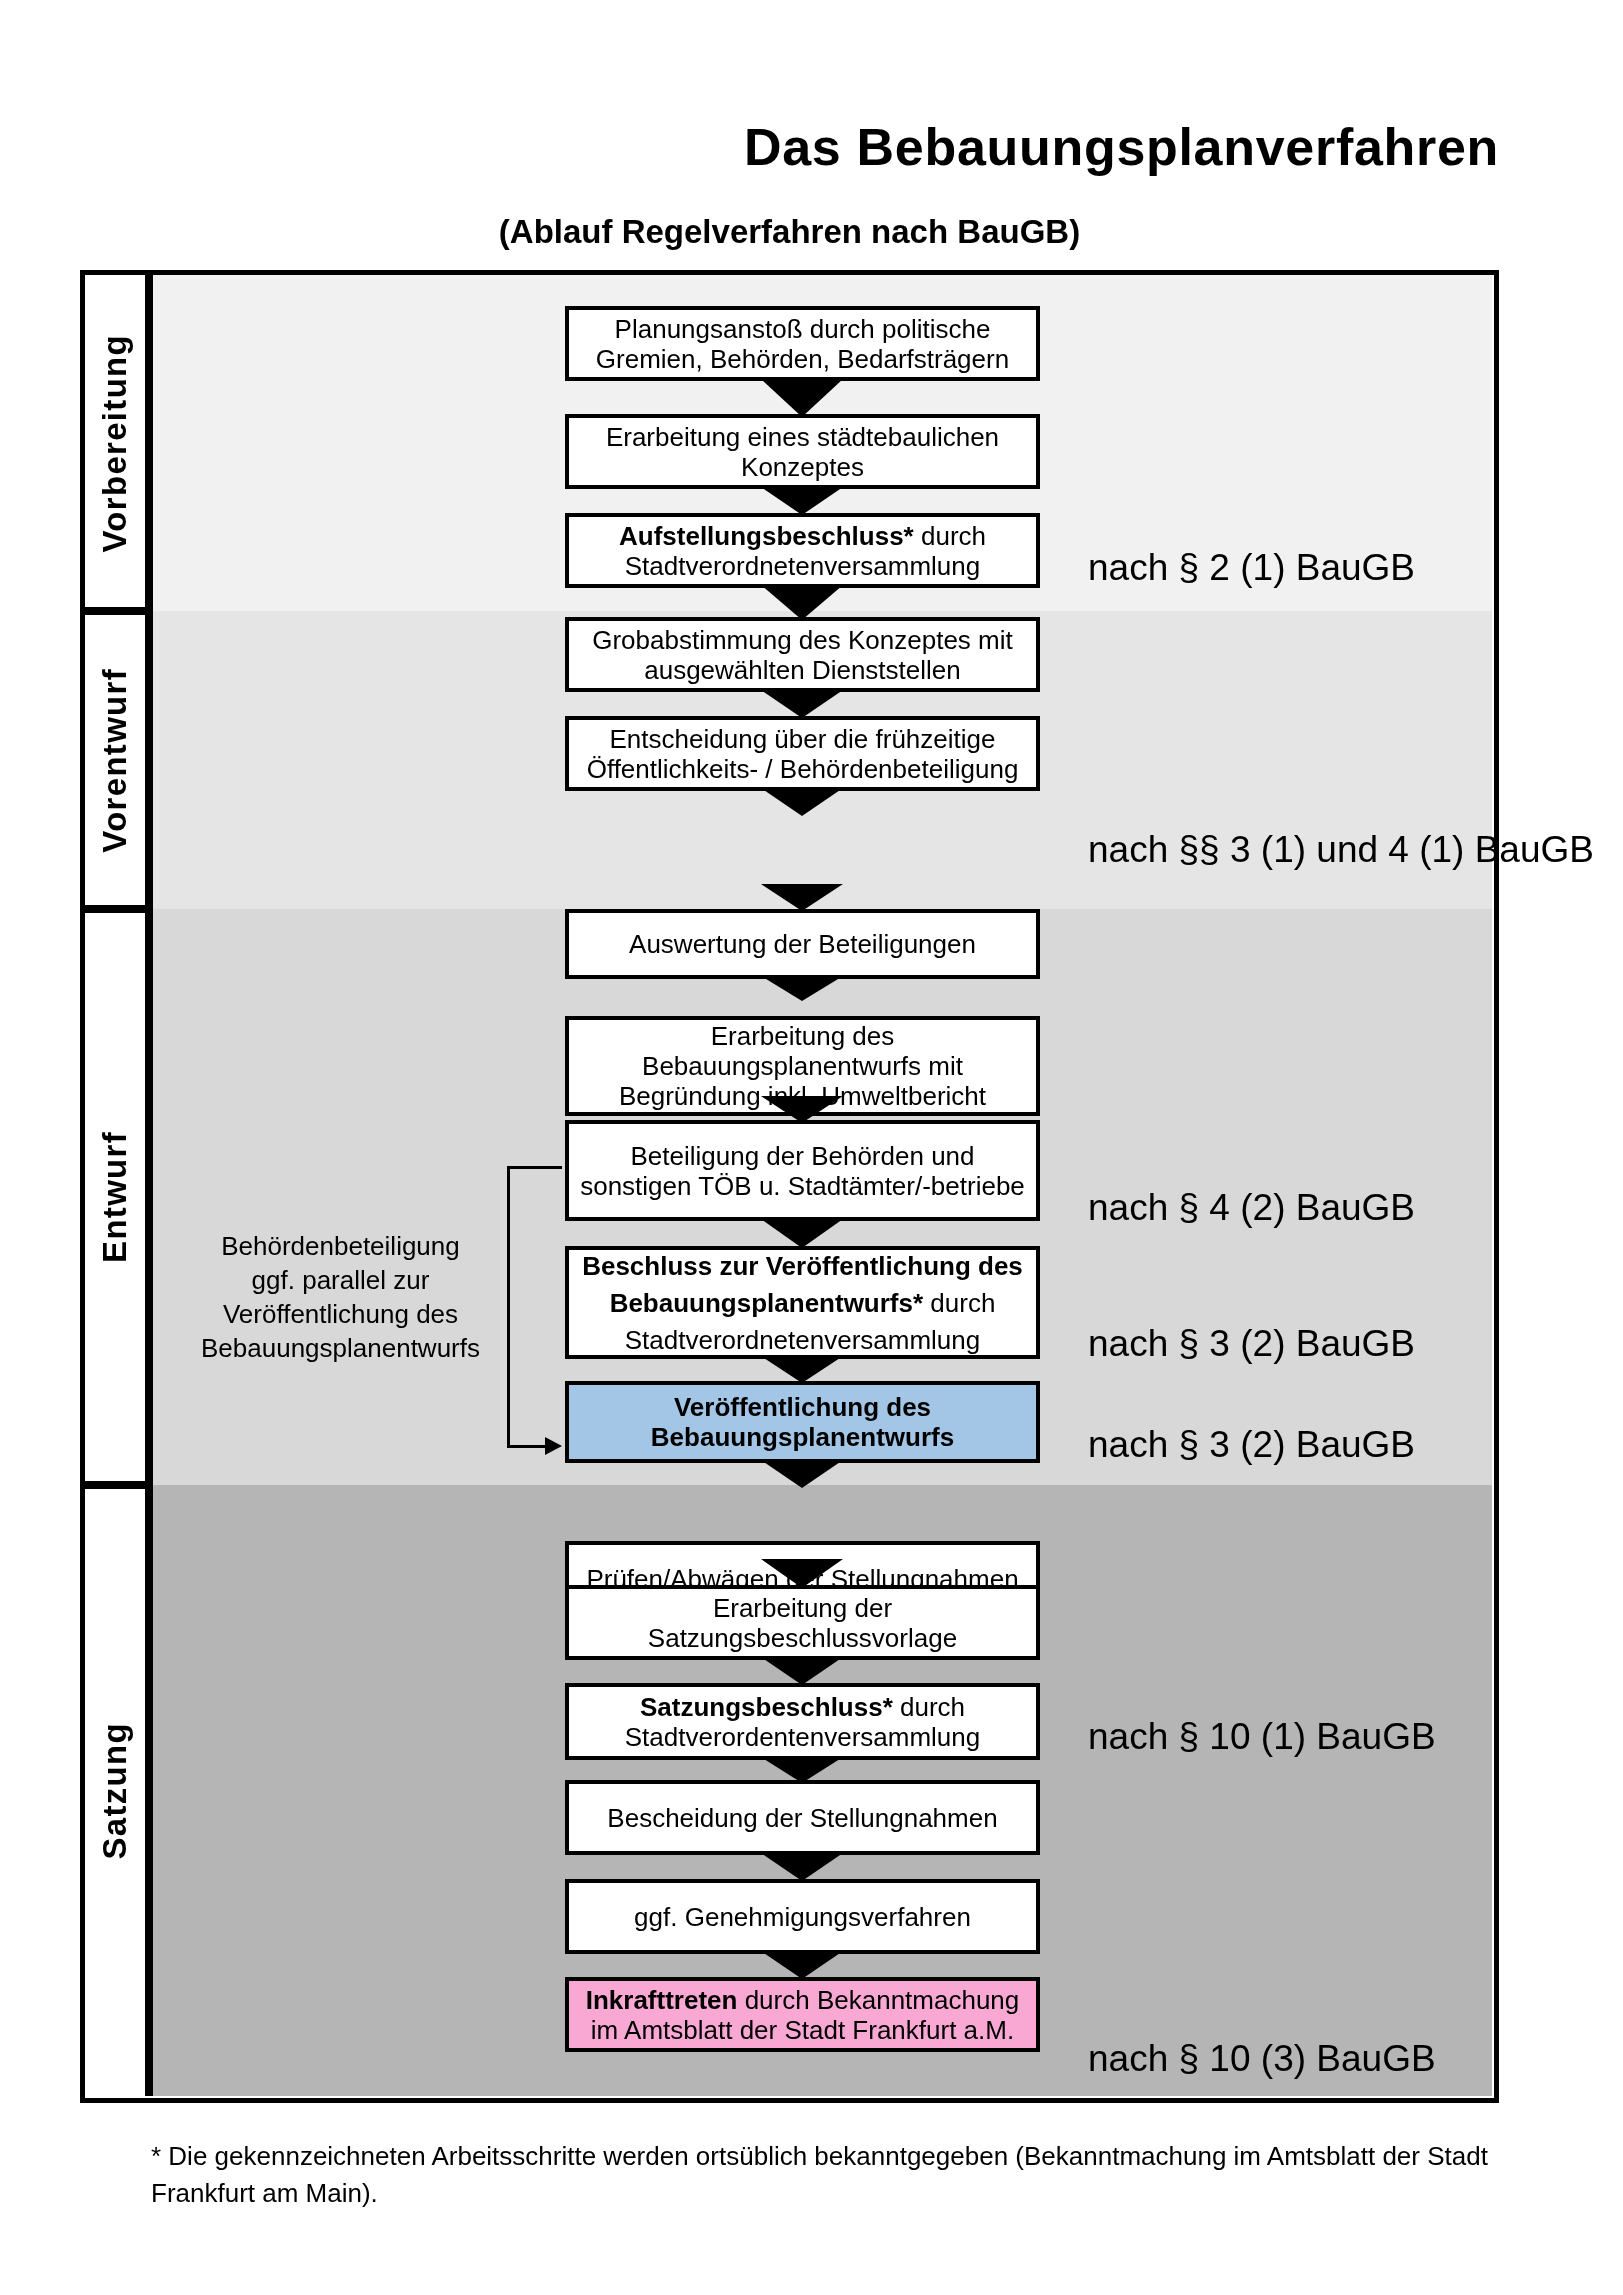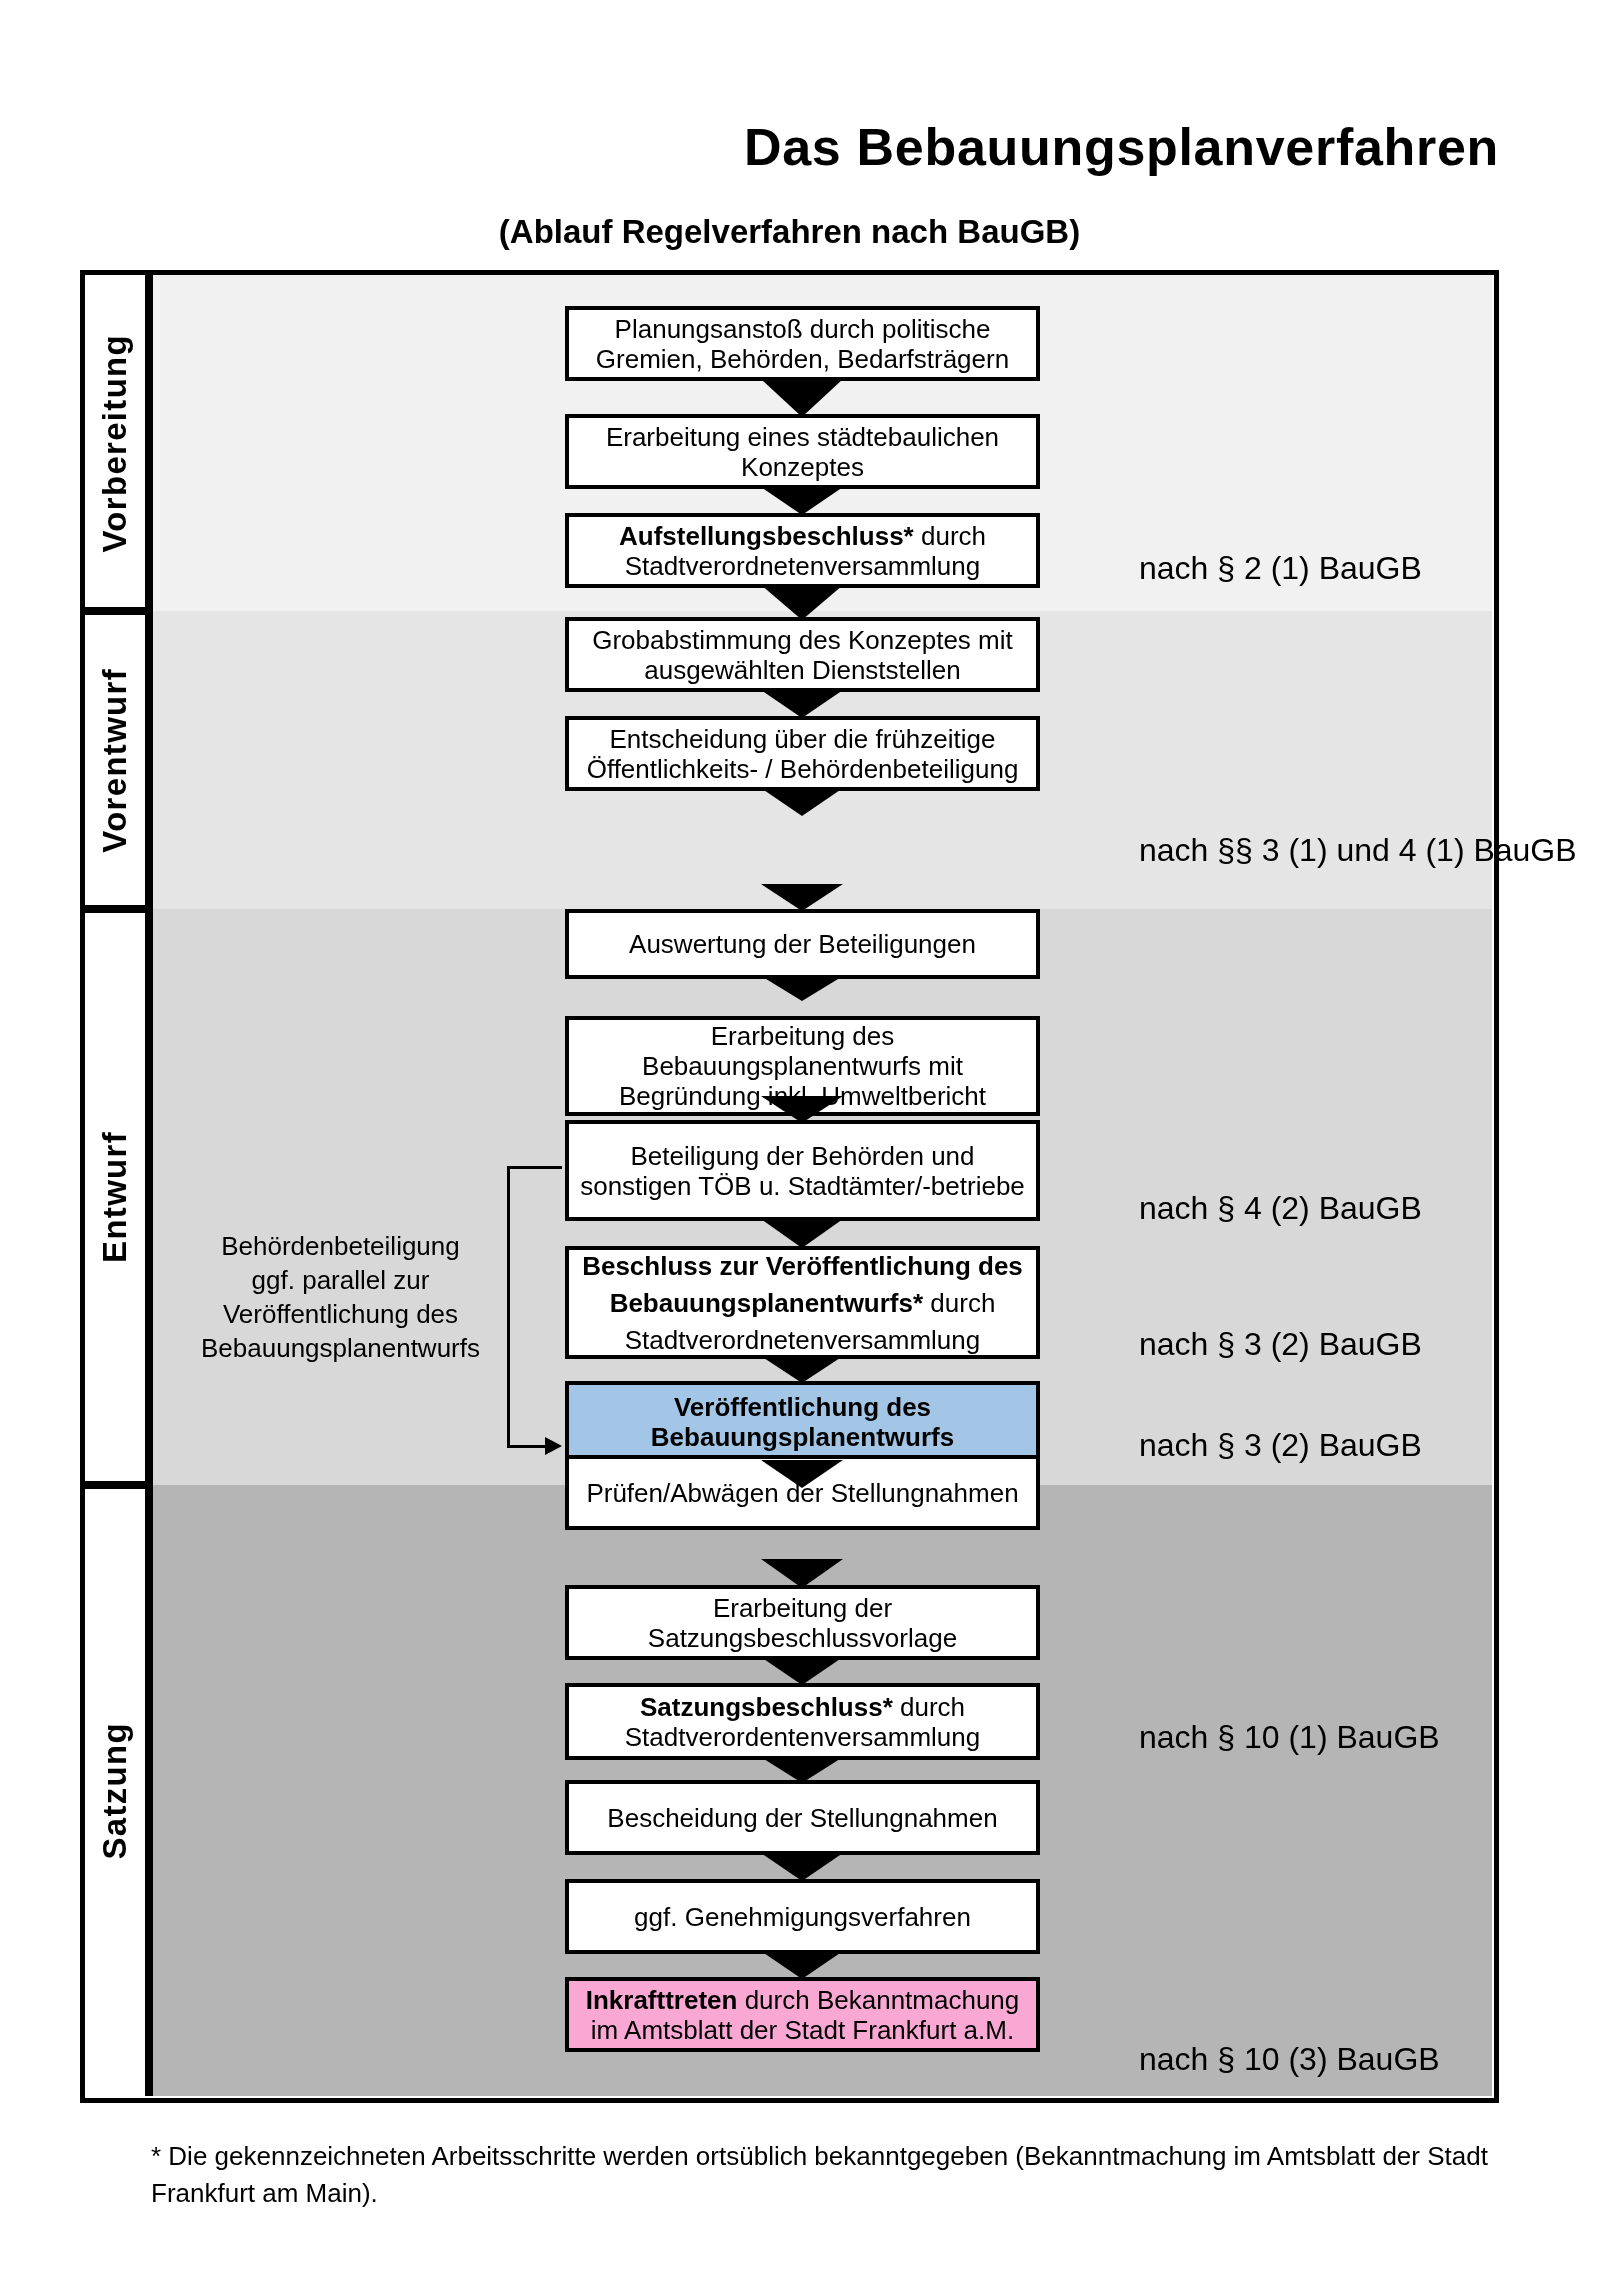--- a/index.html
+++ b/index.html
@@ -38,22 +38,22 @@
     display:flex;flex-direction:column;align-items:center;justify-content:center;
     text-align:center;
   }
   .flow-box .bline{font-size:26px;line-height:30px;white-space:nowrap;}
   .flow-box .seg-b{font-weight:bold;}
   .arrow-down{
     position:absolute;left:676px;width:0;height:0;
     border-left:41px solid transparent;border-right:41px solid transparent;
   }
   .ref{
-    position:absolute;left:1054px;height:34px;line-height:34px;
-    font-size:32px;white-space:nowrap;
+    position:absolute;left:1003px;height:34px;line-height:34px;
+    font-size:37px;white-space:nowrap;
   }
   .annotation{
     position:absolute;left:72px;top:954px;width:367px;text-align:center;
     font-size:26px;line-height:34px;
   }
   .conn{position:absolute;background:#000;}
   .conn-head{
     position:absolute;left:460px;top:1162px;width:0;height:0;
     border-left:17px solid #000;
     border-top:9.2px solid transparent;border-bottom:9.2px solid transparent;
@@ -125,21 +125,21 @@
       </div>
       <div class="flow-box" style="top: 971px; height: 113px; gap: 7px;">
         <div class="bline"><span class="seg-b">Beschluss zur Veröffentlichung des</span></div>
         <div class="bline"><span class="seg-b">Bebauungsplanentwurfs*</span><span> durch</span></div>
         <div class="bline"><span>Stadtverordnetenversammlung</span></div>
       </div>
       <div class="flow-box" style="top: 1106px; height: 82px; background: rgb(163, 198, 231);">
         <div class="bline"><span class="seg-b">Veröffentlichung des</span></div>
         <div class="bline"><span class="seg-b">Bebauungsplanentwurfs</span></div>
       </div>
-      <div class="flow-box" style="top: 1180px; height: 75px;">
+      <div class="flow-box" style="top: 1266px; height: 75px;">
         <div class="bline"><span>Prüfen/Abwägen der Stellungnahmen</span></div>
       </div>
       <div class="flow-box" style="top: 1310px; height: 75px;">
         <div class="bline"><span>Erarbeitung der</span></div>
         <div class="bline"><span>Satzungsbeschlussvorlage</span></div>
       </div>
       <div class="flow-box" style="top: 1408px; height: 77px;">
         <div class="bline"><span class="seg-b">Satzungsbeschluss*</span><span> durch</span></div>
         <div class="bline"><span>Stadtverordentenversammlung</span></div>
       </div>

